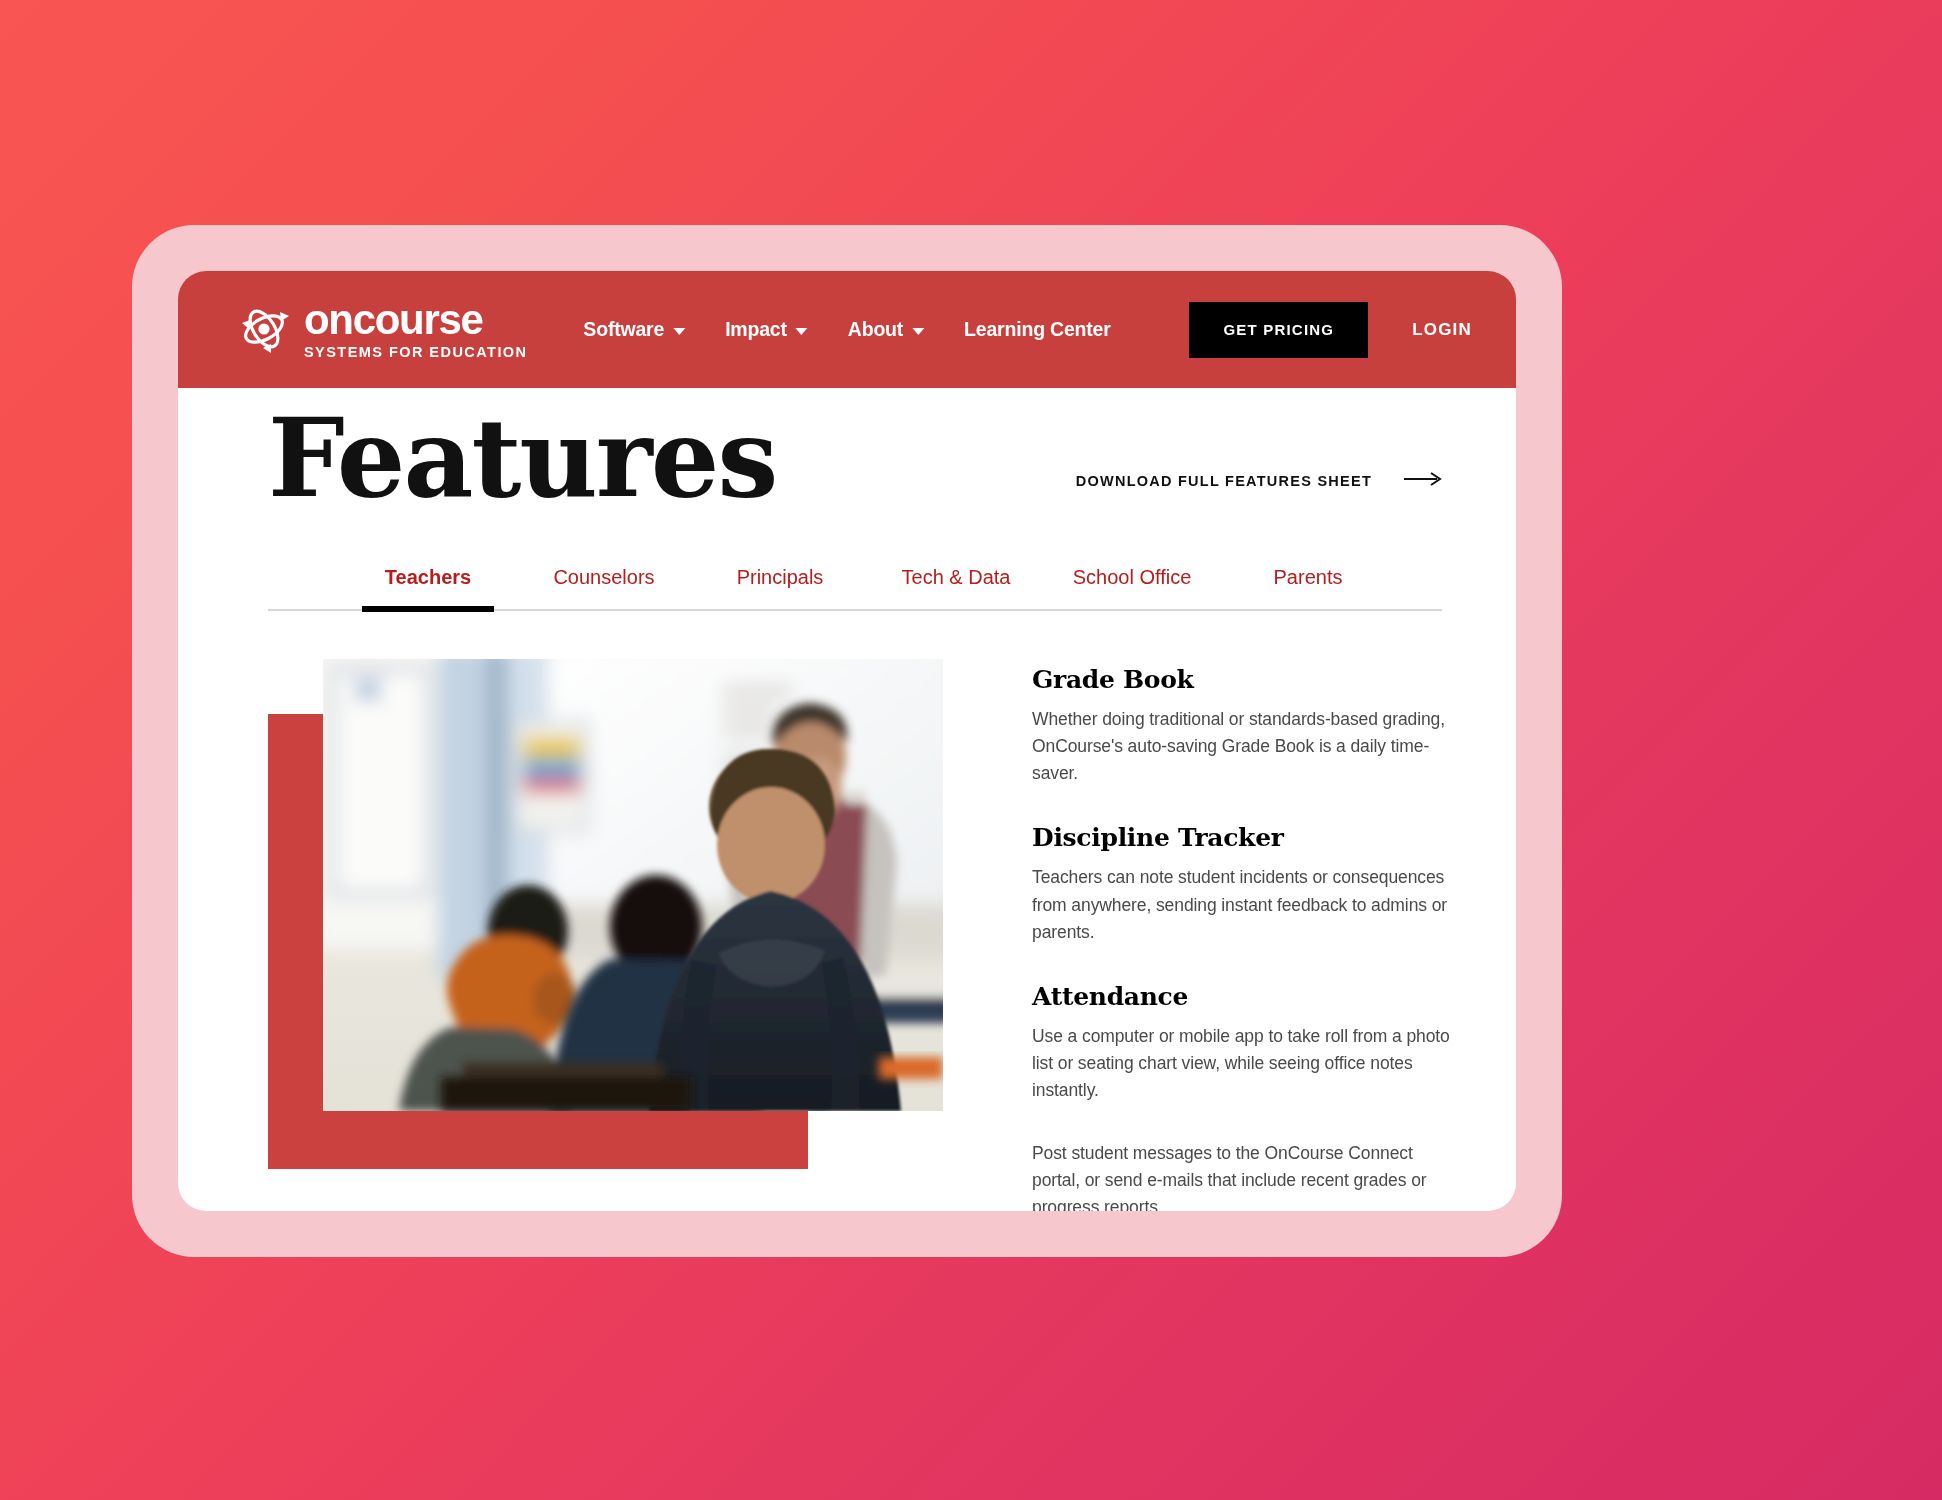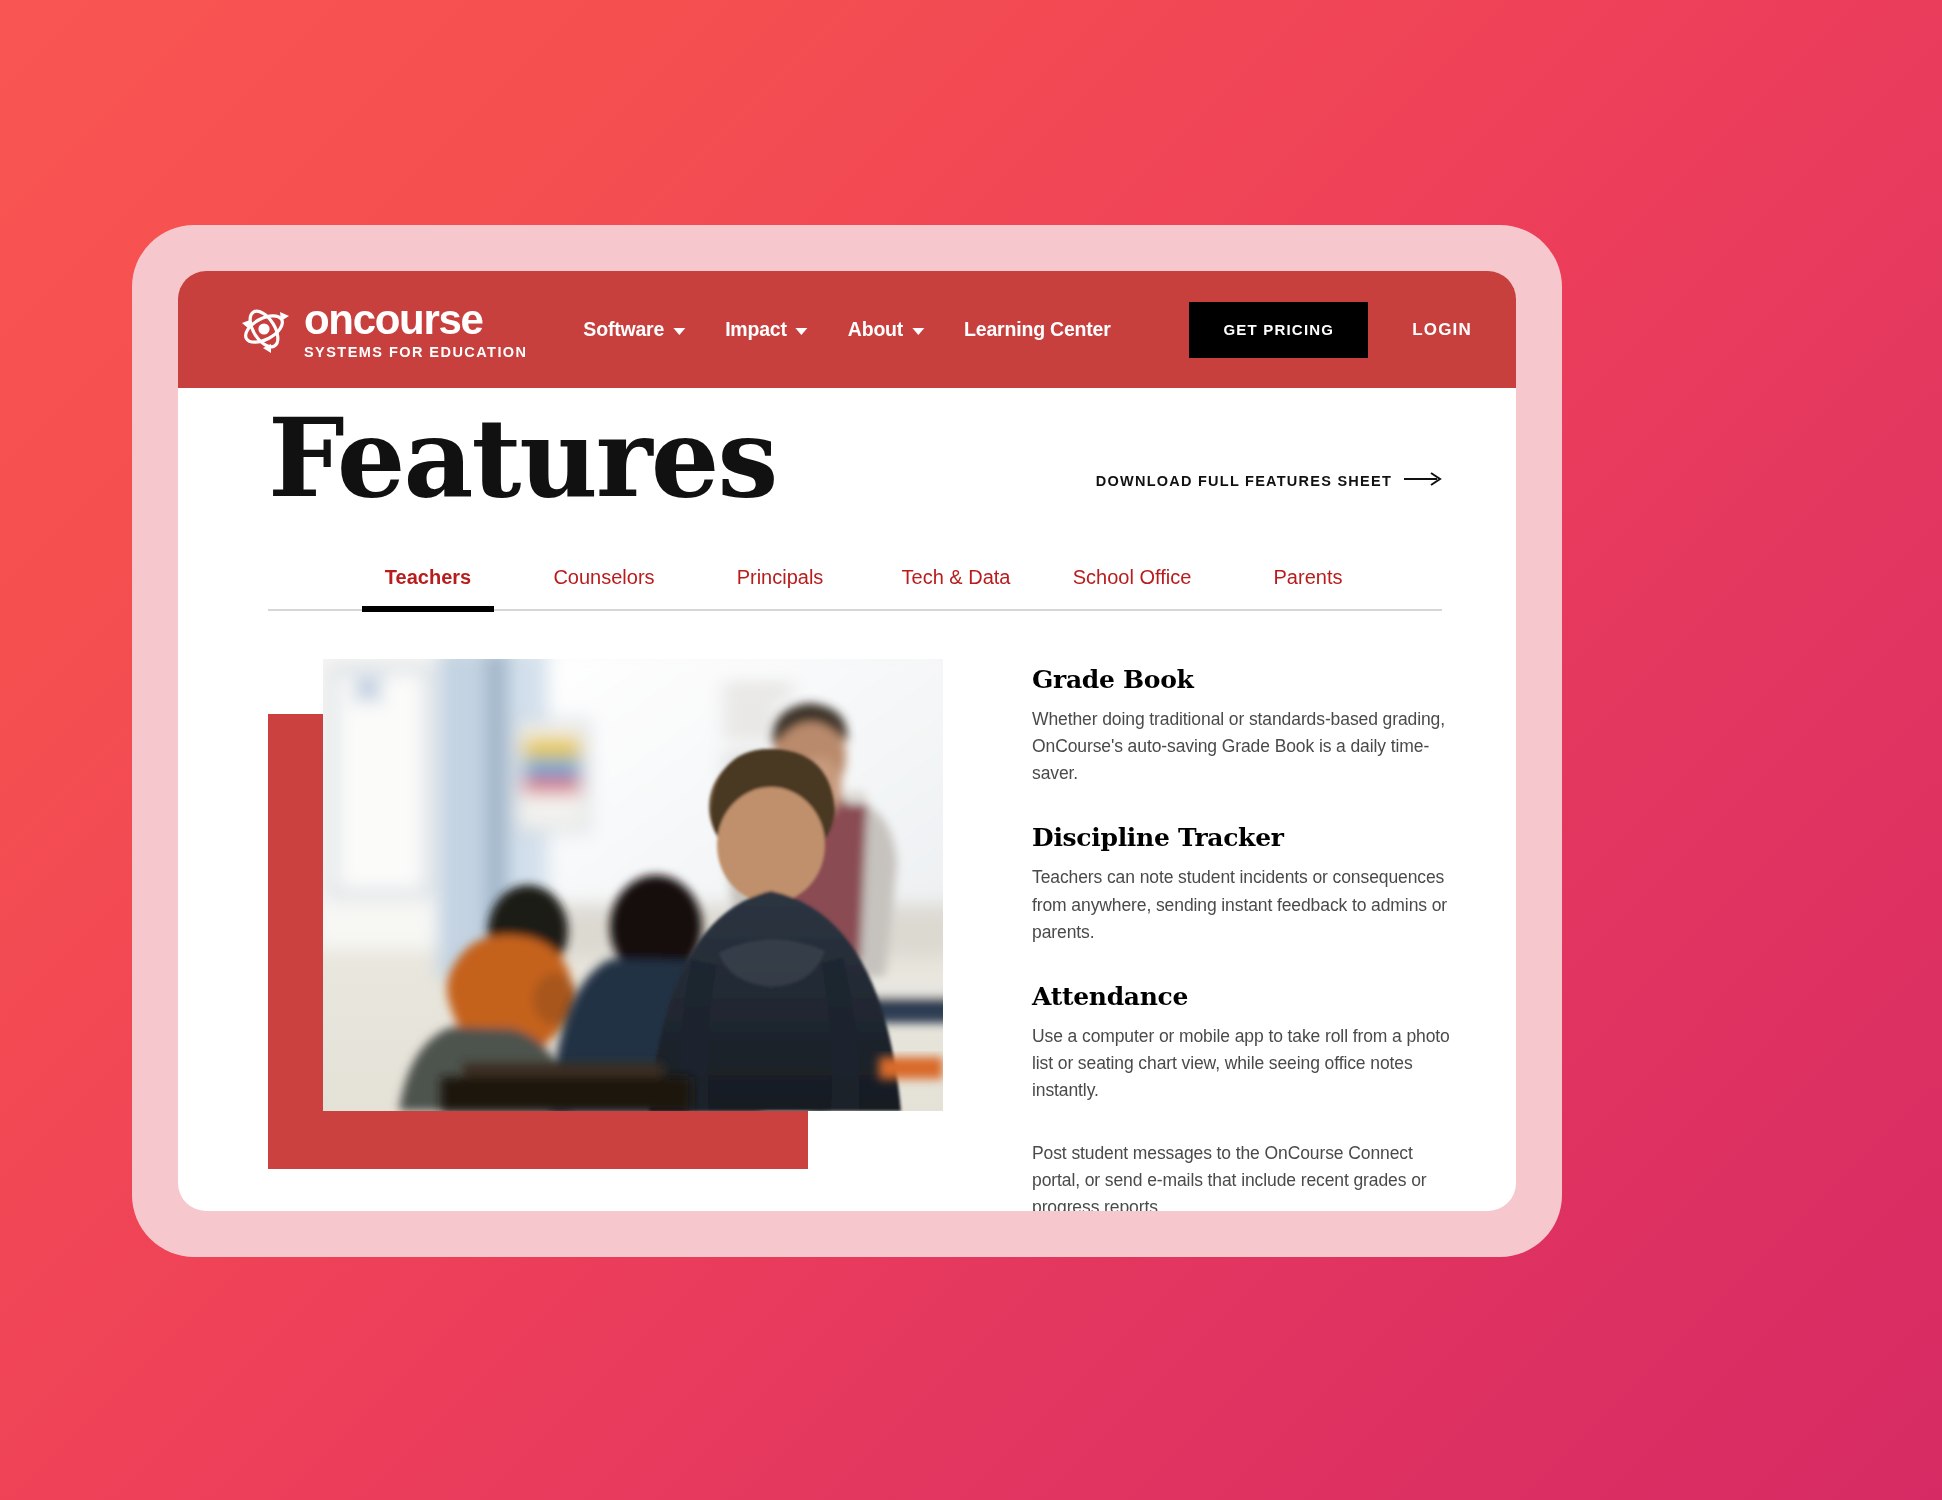--- a/index.html
+++ b/index.html
@@ -95,21 +95,21 @@
     font-family:"DejaVu Serif", serif;
     font-weight:bold;
     font-size:108px;
     letter-spacing:-2px;
     color:#111;
     line-height:1.0;
     padding-left:10px;
   }
   #download-link{
     margin-left:auto; margin-bottom:22px;
-    display:flex; align-items:center; gap:12px;
+    display:flex; align-items:center; gap:32px;
     cursor:pointer; padding-right:10px;
   }
   #download-link .dl-label{
     font-size:14.5px; font-weight:bold; letter-spacing:1.25px; color:#111;
   }
 
   
   #tabs-wrap{
     margin-top:54px;
     position:relative;

